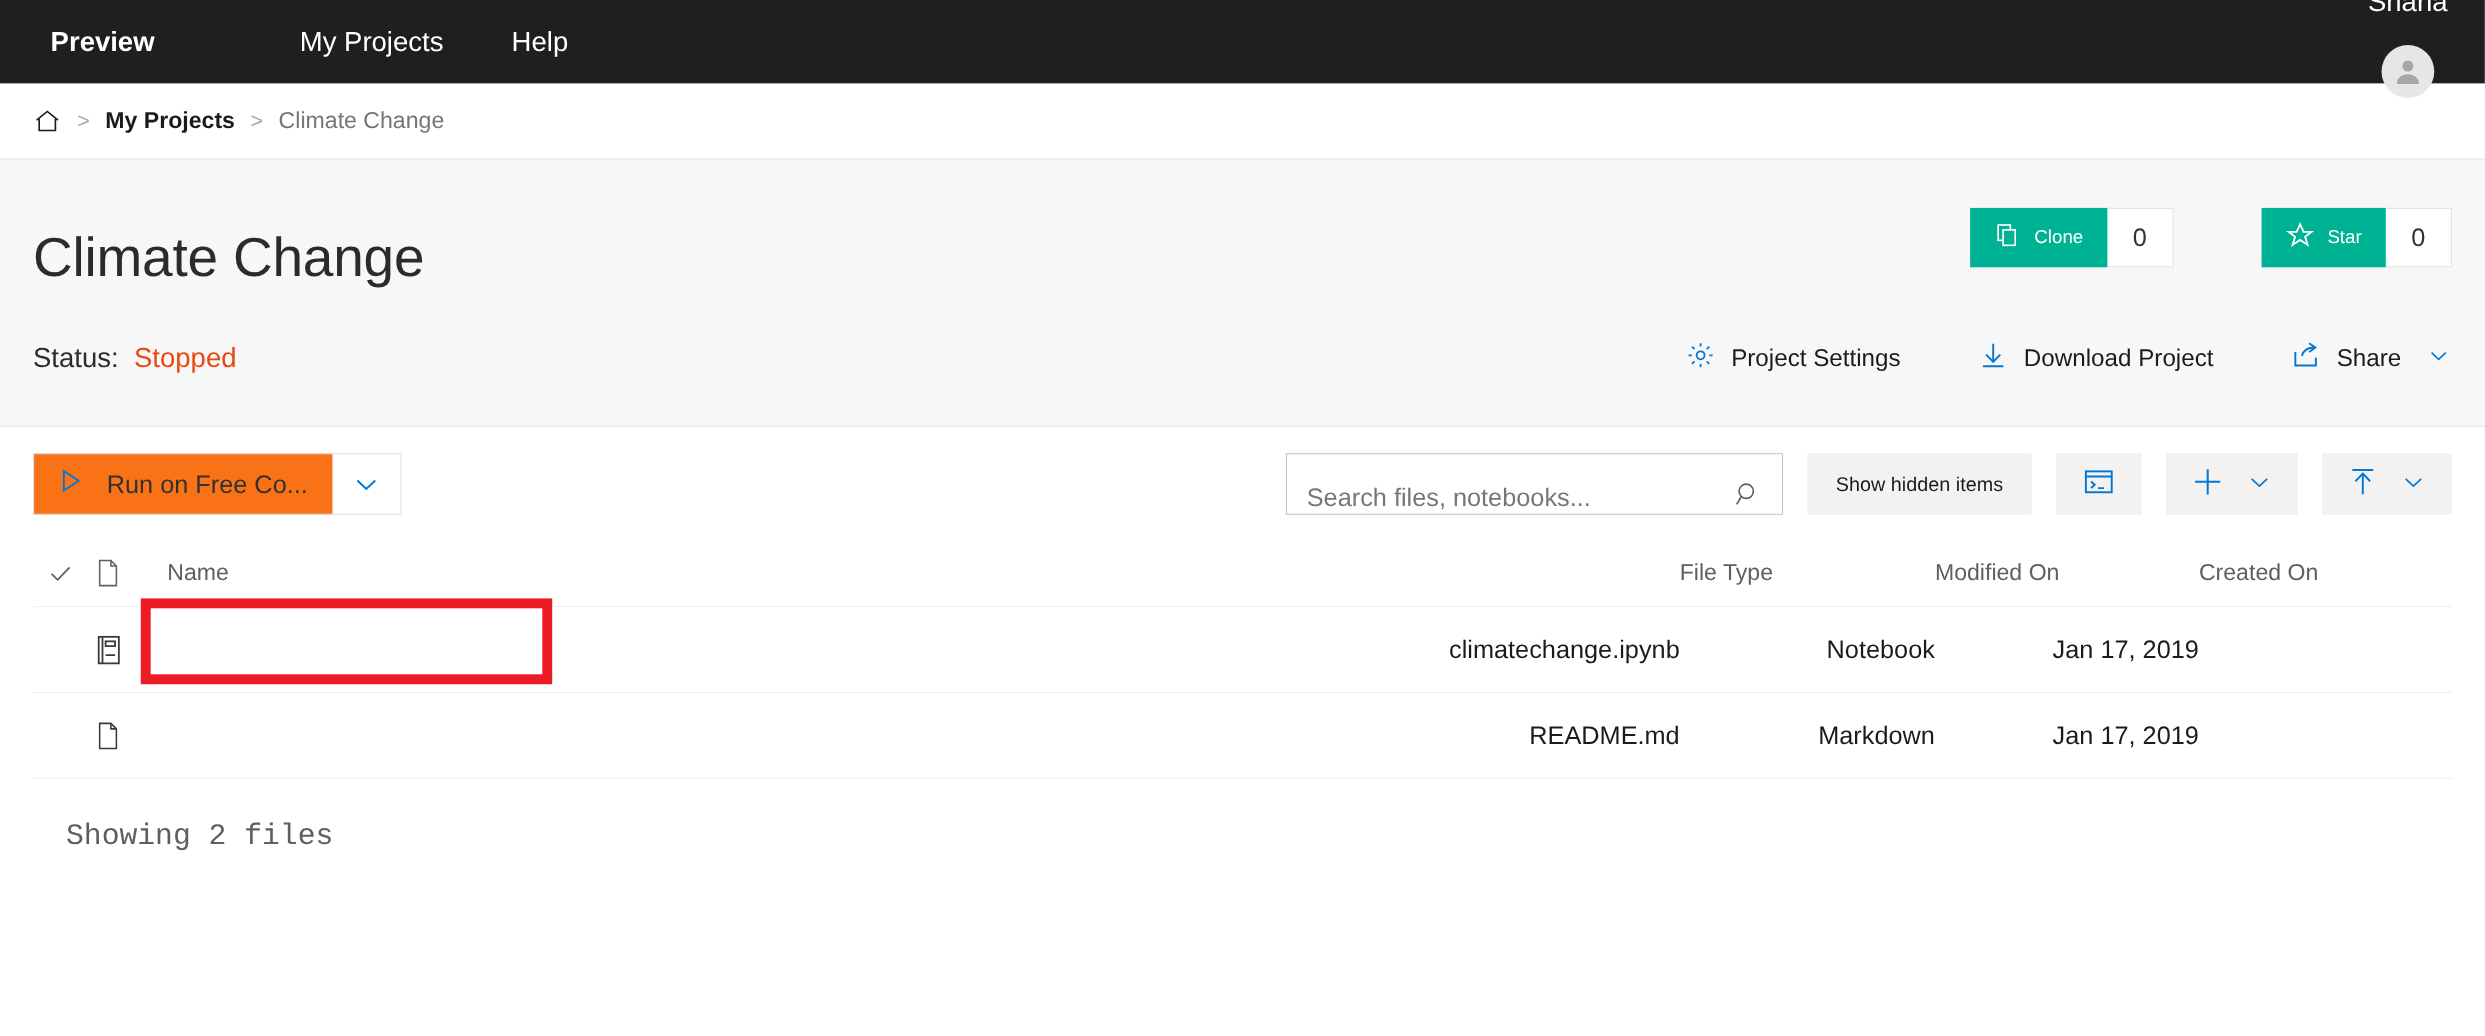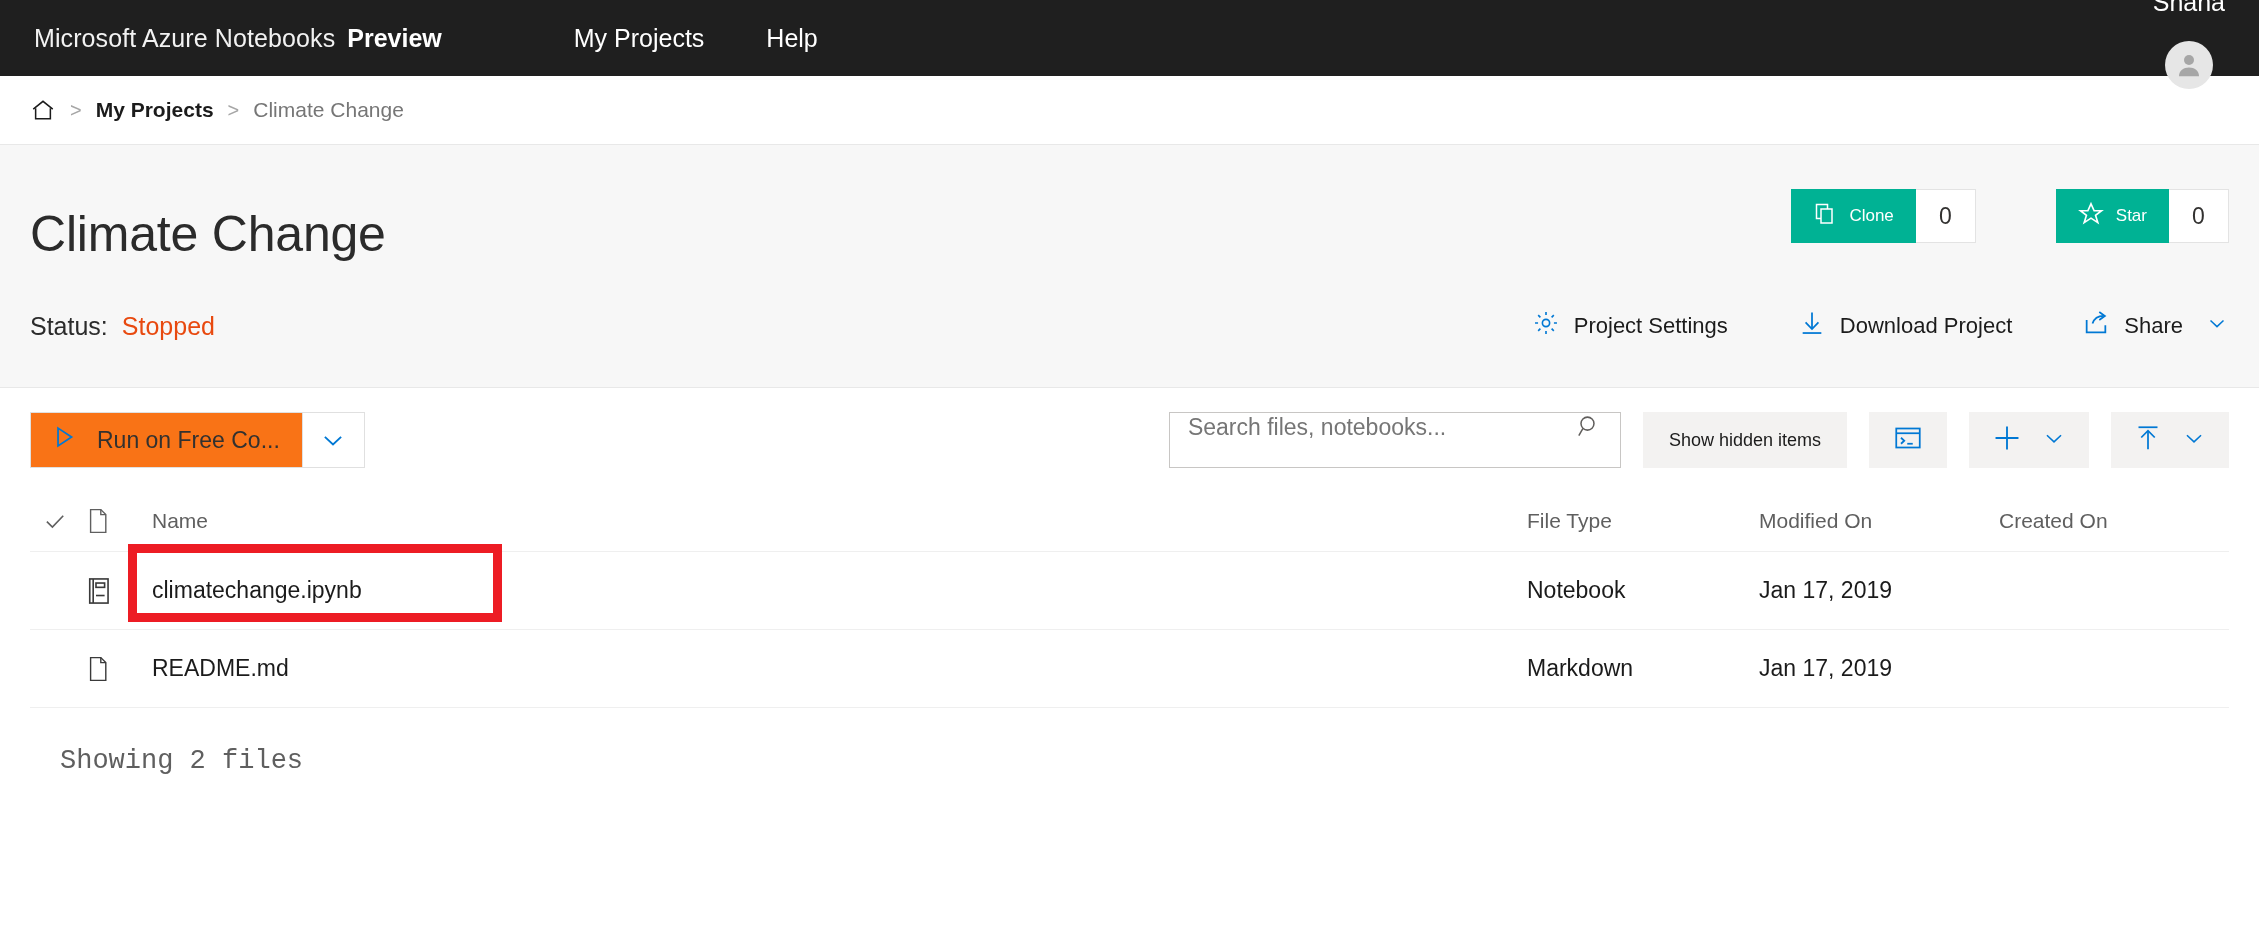--- a/index.html
+++ b/index.html
@@ -89,21 +89,21 @@
     gap:20px; padding:0 22px 0 20px; font-size:23px; color:#323130; cursor:pointer;
     min-width:225px; font-family:inherit;
   }
   .run-chev{
     border:1px solid #e0e0e0; border-left:none; background:#ffffff;
     width:62px; display:flex; align-items:center; justify-content:center; cursor:pointer;
   }
   .toolbar-right{ margin-left:auto; display:flex; align-items:center; gap:22px;}
   .searchbox{
     width:452px; height:56px; border:1px solid #c8c6c4; background:#ffffff;
-    display:flex; align-items:flex-start; padding:0 18px 0 16px;
+    display:flex; align-items:flex-end; padding:0 18px 0 16px;
   }
   .searchbox input{
     border:none; outline:none; flex:1; font-size:23px; color:#323130;
     font-family:inherit; background:transparent;
   }
   .searchbox input::placeholder{ color:#767676; }
   .tb-btn{
     height:56px; background:#f3f2f1; border:none; display:flex; align-items:center;
     justify-content:center; gap:18px; padding:0 22px; font-size:18px;
     color:#1b1b1b; cursor:pointer; font-family:inherit;
@@ -114,20 +114,21 @@
   
   .filetable{ padding:0 30px; }
   .fthead{
     display:flex; align-items:center; height:62px;
     font-size:21px; color:#5f5f5f; border-bottom:1px solid #efefef;
   }
   .ftrow{
     display:flex; align-items:center; height:78px;
     font-size:23px; color:#1b1b1b; border-bottom:1px solid #efefef;
     position:relative;
+    text-align:right;
   }
   .c-check{ width:56px; display:flex; justify-content:flex-start; padding-left:12px;}
   .c-icon{ width:66px; display:flex; justify-content:flex-start; }
   .c-name{ flex:1; }
   .c-type{ width:232px; }
   .c-mod{ width:240px; }
   .c-cre{ width:230px; }
 
   .redbox{
     position:absolute;
@@ -137,21 +138,20 @@
   }
 
   .footer{
     padding:38px 30px 0 30px; font-size:27px; color:#5f5f5f;font-family:Liberation Mono, monospace;
   }
 </style>
 </head>
 <body>
 
 <div class="topbar">
-  <span class="brand">Microsoft Azure Notebooks</span>
   <span class="preview">Preview</span>
   <nav class="topnav">
     <a href="#">My Projects</a>
     <a href="#">Help</a>
   </nav>
   <div class="topright">
     <span class="username">Shana</span>
     <span class="avatar">
       <svg width="30" height="30" viewBox="0 0 24 24" aria-hidden="true">
         <circle cx="12" cy="8" r="4" fill="#a6a6a6"></circle>

